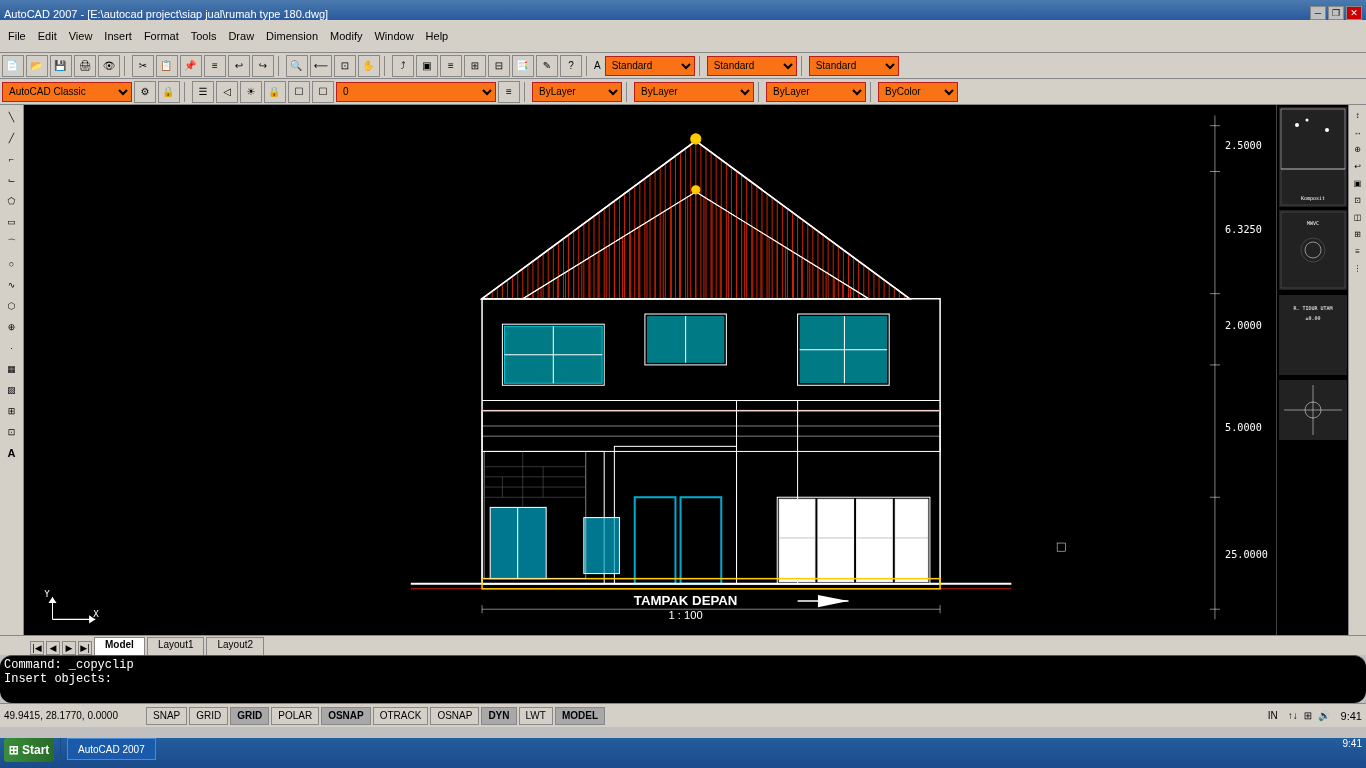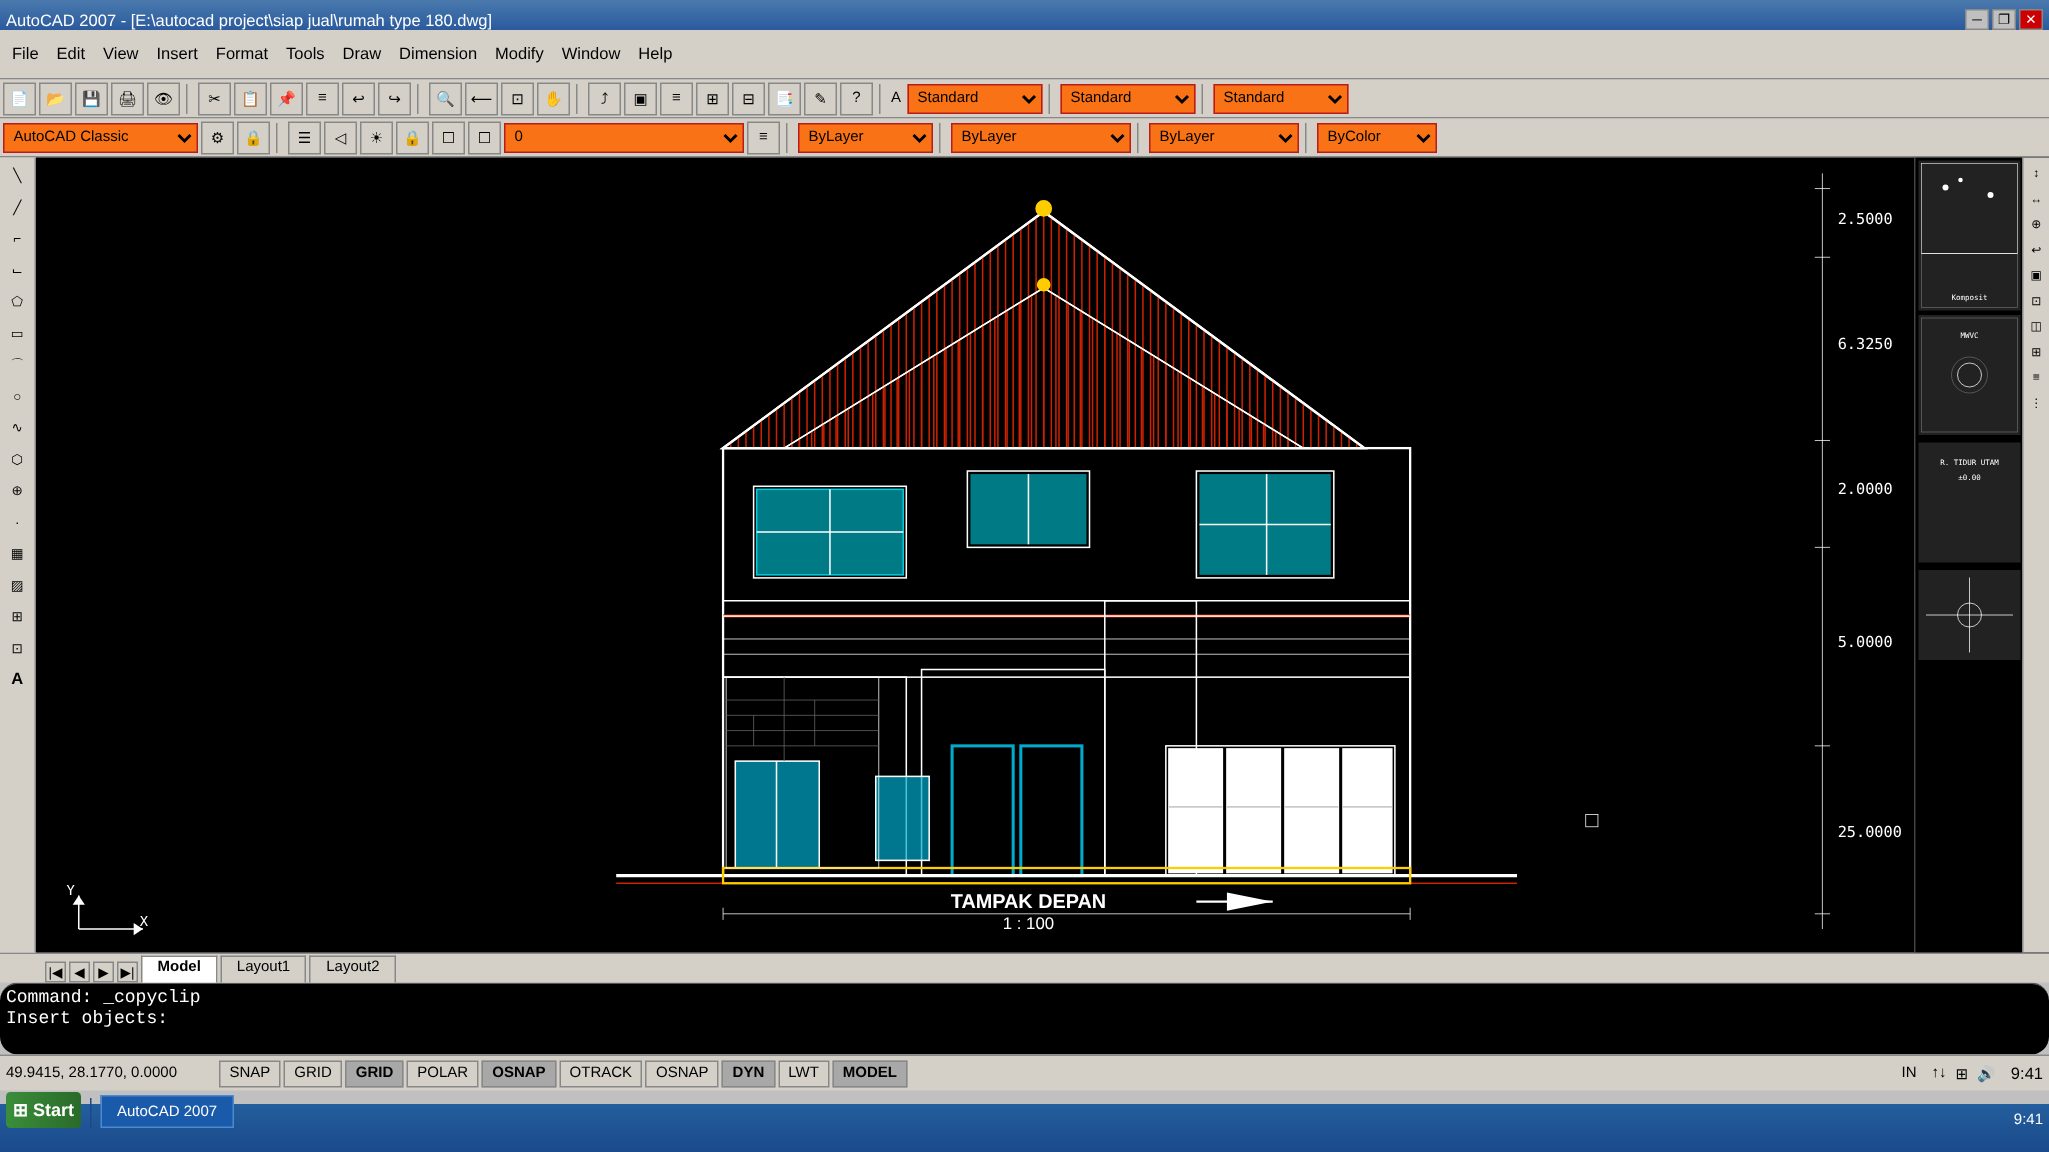--- a/index.html
+++ b/index.html
@@ -709,21 +709,21 @@
   <button class="status-btn active">MODEL</button>
   <div style="flex:1;"></div>
 
   <span style="font-size:10px;margin-right:8px;">IN</span>
   <span style="font-size:10px;margin-right:4px;">↑↓</span>
   <span style="font-size:10px;margin-right:4px;">⊞</span>
   <span style="font-size:10px;margin-right:8px;">🔊</span>
   <span style="font-size:11px;">9:41</span>
 </div>
 
-<div style="position:fixed;bottom:0;left:0;width:1366px;height:30px;background:linear-gradient(to bottom,#245e9e,#1a4a8a);display:flex;align-items:flex-end;padding:16px 4px;gap:4px;z-index:1000;">
+<div style="position:fixed;bottom:0;left:0;width:1366px;height:30px;background:linear-gradient(to bottom,#245e9e,#1a4a8a);display:flex;align-items:flex-start;padding:0 4px;gap:4px;z-index:1000;">
   <div style="width:50px;height:24px;background:linear-gradient(to right,#3a8e3a,#2a6a2a);border-radius:3px;display:flex;align-items:center;justify-content:center;color:white;font-size:12px;font-weight:bold;cursor:pointer;">⊞ Start</div>
   <div style="height:20px;width:1px;background:#1a4a8a;margin:0 2px;"></div>
   <div style="padding:2px 10px;background:#1a5aaa;border:1px solid #4a8acd;color:white;font-size:10px;cursor:pointer;height:22px;display:flex;align-items:center;">AutoCAD 2007</div>
   <div style="flex:1;"></div>
   <div style="display:flex;align-items:center;gap:4px;color:white;font-size:10px;">
     <span>9:41</span>
   </div>
 </div>
 
 </body></html>

